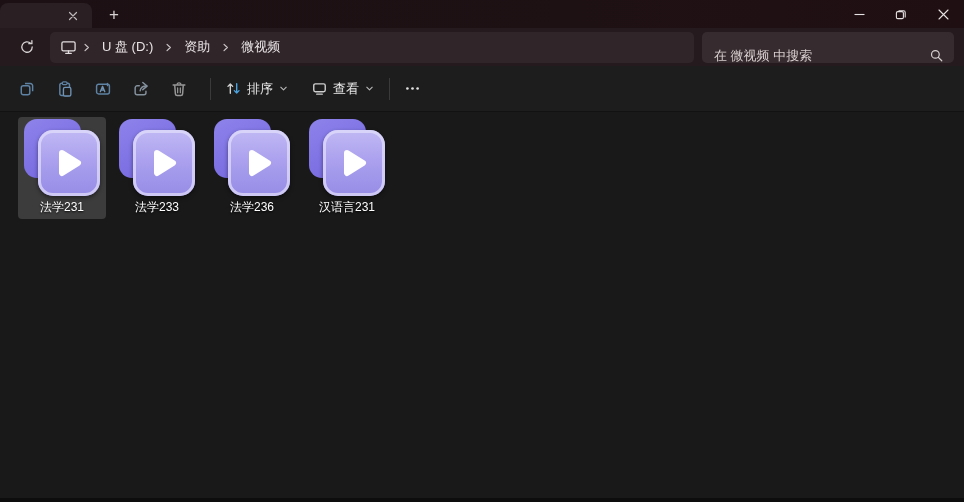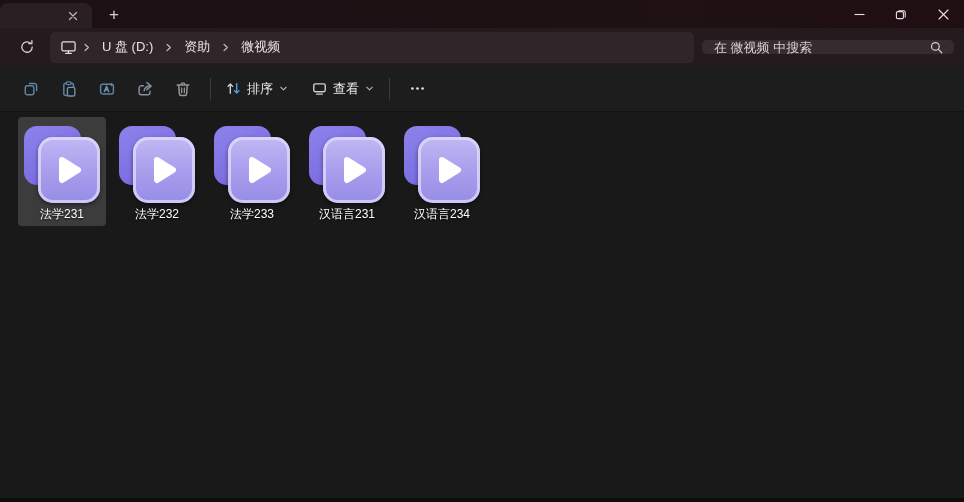--- a/index.html
+++ b/index.html
@@ -22,39 +22,39 @@
 
   .addressrow{ height:38px; background:#251a1d; display:flex; align-items:center;
                padding:0 10px 0 12px; }
   .nav-btn{ width:30px; height:30px; display:flex; align-items:center; justify-content:center;
             border-radius:4px; margin-right:8px; }
   .breadcrumb-bar{ flex:1; height:31px; background:#30262a; border-radius:5px;
                    display:flex; align-items:center; padding:0 10px; margin-right:8px;
                    color:#e9e4e5; font-size:13px; }
   .crumb{ padding:3px 6px; border-radius:3px; white-space:nowrap; }
   .crumb-chevron{ margin:0 4px; display:flex; align-items:center; }
-  .searchbox{ width:252px; height:14px; background:#362b2e; border-radius:5px;
-              display:flex; align-items:center; padding:0 10px 0 12px; }
+  .searchbox{ width:252px; height:31px; background:#362b2e; border-radius:5px;
+              display:flex; align-items:flex-end; padding:0 10px 0 12px; }
   .searchbox input{ flex:1; background:transparent; border:none; outline:none;
                     color:#efe9e9; font-size:13px; font-family:inherit; }
   .searchbox input::placeholder{ color:#d8cfd0; opacity:1; }
 
   
   .toolbar{ height:46px; background:#1d1d1d; border-bottom:1px solid #121212;
             display:flex; align-items:center; padding:0 12px; }
-  .tool-btn{ height:34px; min-width:38px; display:flex; align-items:center; justify-content:center;
+  .tool-btn{ height:34px; min-width:38px; display:flex; align-items:center; justify-content:space-between;
              border-radius:4px; padding:0 6px; }
   .tool-btn .lbl{ color:#e8e8e8; font-size:13px; margin:0 5px; white-space:nowrap; }
   .tb-sep{ width:1px; height:22px; background:#3a3a3a; margin:0 8px; }
   .spacer{ flex:1; }
 
   
   .content{ height:390px; background:#191919; border-bottom:4px solid #0d0d0d;
             padding:5px 0 0 18px; display:flex; align-items:flex-start; }
-  .tile{ width:88px; margin-right:7px; padding:7px 0 5px; border-radius:4px;
+  .tile{ width:88px; margin-right:7px; padding:0 0 5px; border-radius:4px;
          display:flex; flex-direction:column; align-items:center; }
   .tile.selected{ background:#3c3c3c; }
   .icon-cluster{ position:relative; width:78px; height:82px; }
   .sq-back{ position:absolute; left:1px; top:2px; width:57px; height:59px; border-radius:13px;
             background:linear-gradient(150deg,#8e83eb,#7164de); }
   .sq-front{ position:absolute; left:15px; top:13px; width:62px; height:66px; border-radius:15px;
              background:linear-gradient(180deg,#c0b9f4 0%,#aba1ee 45%,#968ce6 100%);
              box-shadow:inset 0 0 0 3px rgba(224,220,250,0.75), 0 2px 4px rgba(0,0,0,0.45);
              display:flex; align-items:center; justify-content:center; }
   .tile-label{ margin-top:1px; font-size:12px; color:#ffffff; line-height:14px;
@@ -227,50 +227,39 @@
       </div>
       <div class="tile">
         <div class="icon-cluster">
           <div class="sq-back"></div>
           <div class="sq-front">
             <svg width="30" height="32" viewBox="0 0 30 32">
               <polygon points="8,6 24,16 8,26" fill="#ffffff" stroke="#ffffff" stroke-width="6" stroke-linejoin="round"></polygon>
             </svg>
           </div>
         </div>
-        <span class="tile-label">法学232</span>
+        <span class="tile-label">法学233</span>
       </div>
       <div class="tile">
         <div class="icon-cluster">
           <div class="sq-back"></div>
           <div class="sq-front">
             <svg width="30" height="32" viewBox="0 0 30 32">
               <polygon points="8,6 24,16 8,26" fill="#ffffff" stroke="#ffffff" stroke-width="6" stroke-linejoin="round"></polygon>
             </svg>
           </div>
         </div>
-        <span class="tile-label">法学233</span>
+        <span class="tile-label">法学236</span>
       </div>
       <div class="tile">
         <div class="icon-cluster">
           <div class="sq-back"></div>
           <div class="sq-front">
             <svg width="30" height="32" viewBox="0 0 30 32">
               <polygon points="8,6 24,16 8,26" fill="#ffffff" stroke="#ffffff" stroke-width="6" stroke-linejoin="round"></polygon>
             </svg>
           </div>
         </div>
         <span class="tile-label">汉语言231</span>
       </div>
-      <div class="tile">
-        <div class="icon-cluster">
-          <div class="sq-back"></div>
-          <div class="sq-front">
-            <svg width="30" height="32" viewBox="0 0 30 32">
-              <polygon points="8,6 24,16 8,26" fill="#ffffff" stroke="#ffffff" stroke-width="6" stroke-linejoin="round"></polygon>
-            </svg>
-          </div>
-        </div>
-        <span class="tile-label">汉语言234</span>
-      </div>
     </div>
 
 </div>
 
 </body></html>

